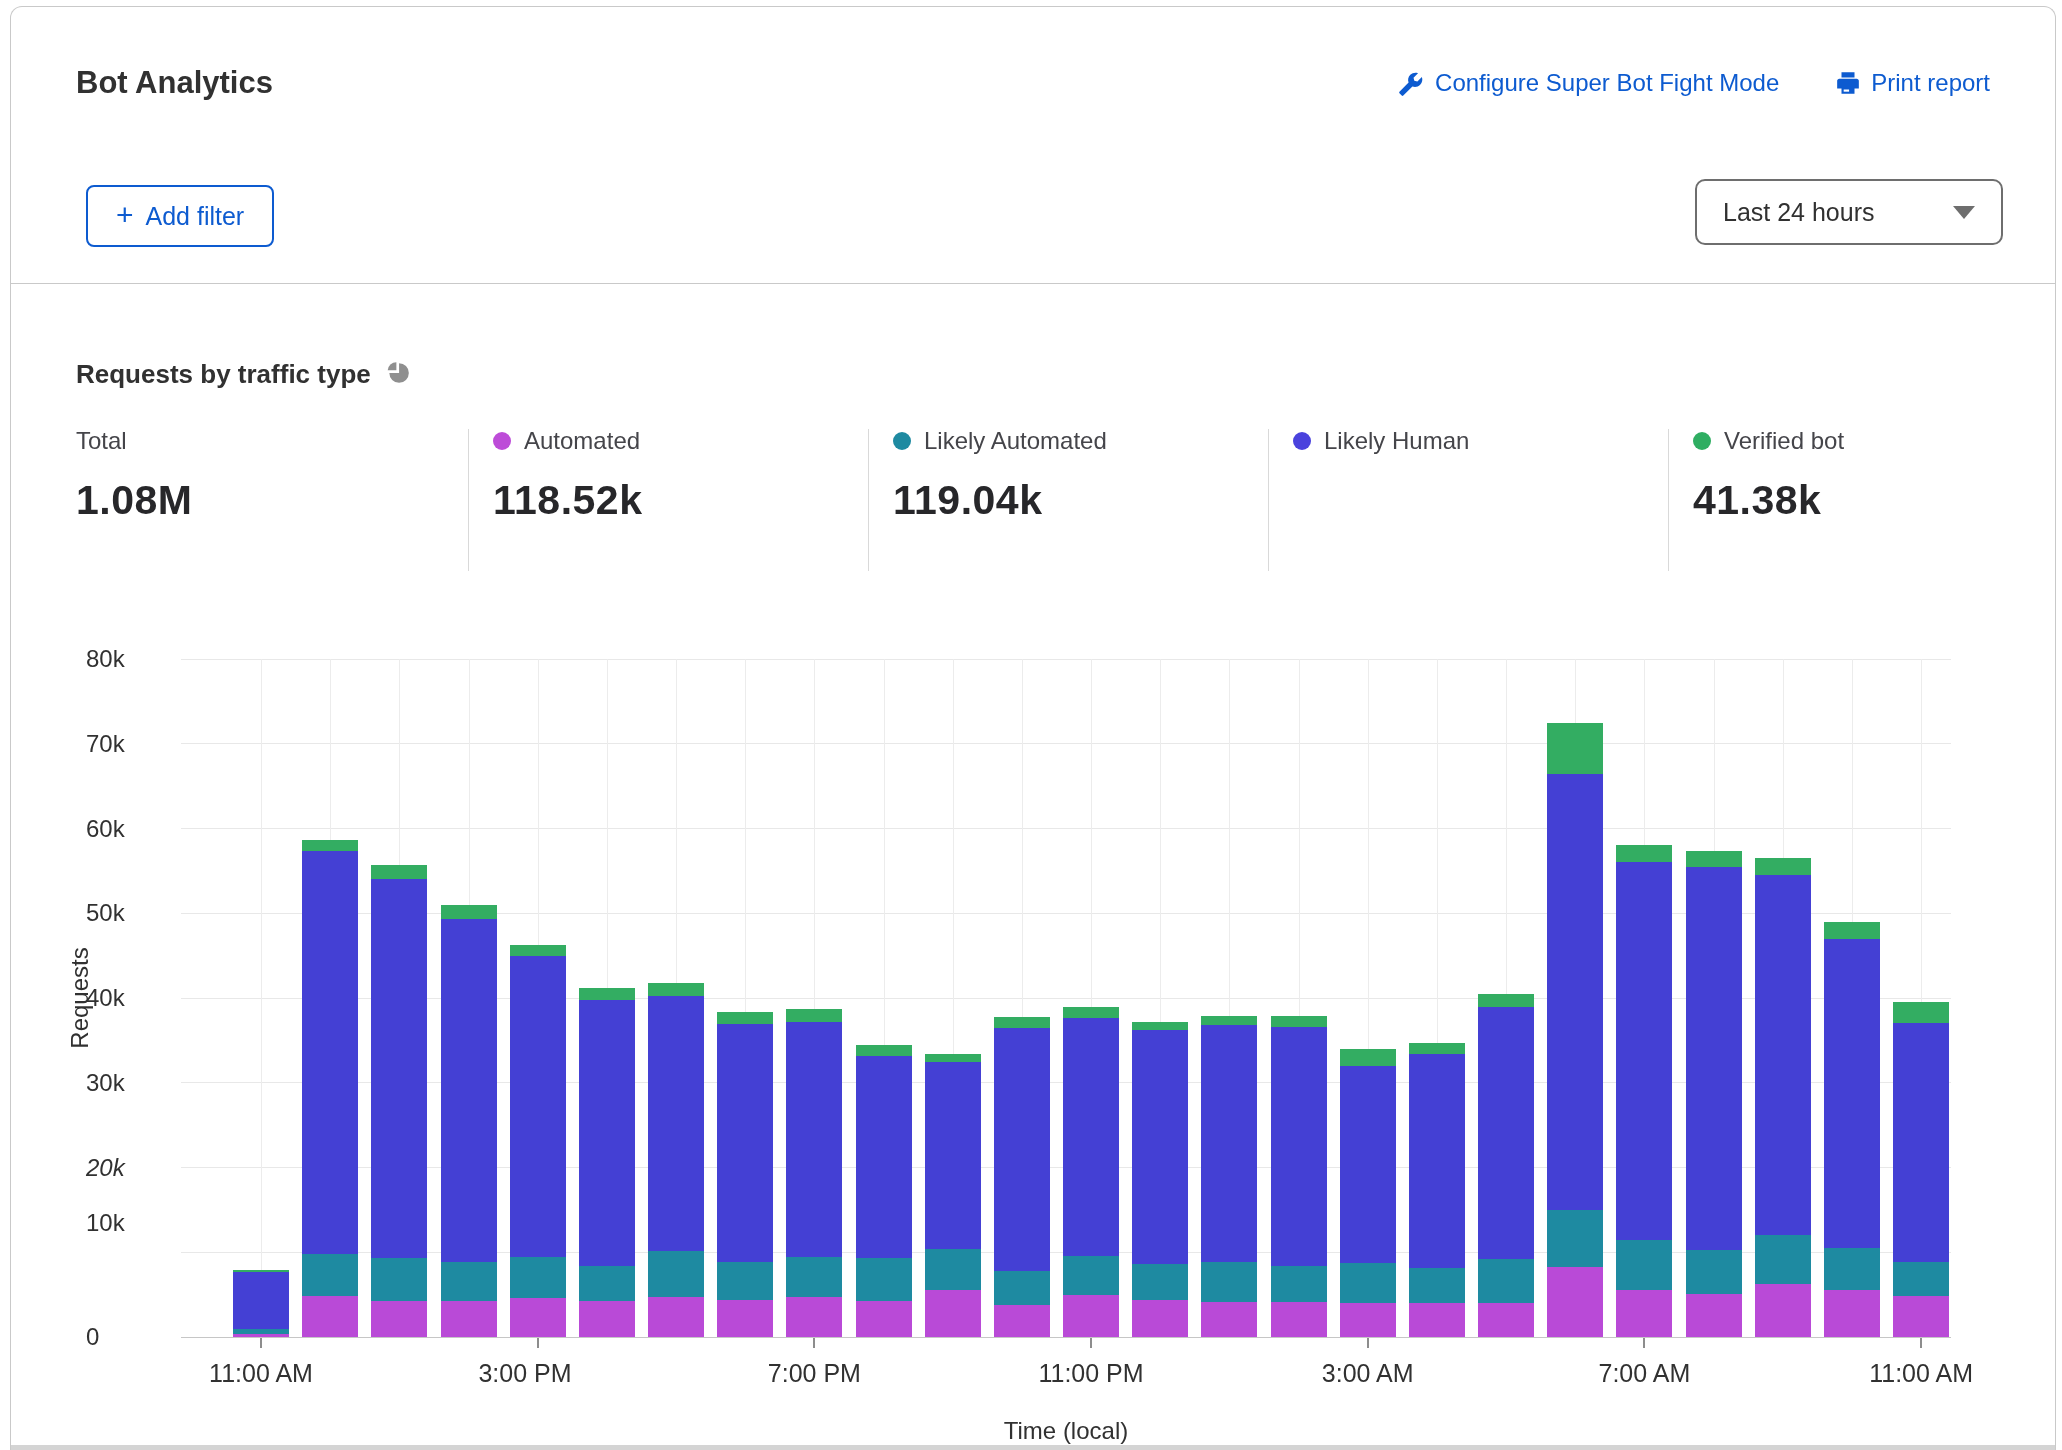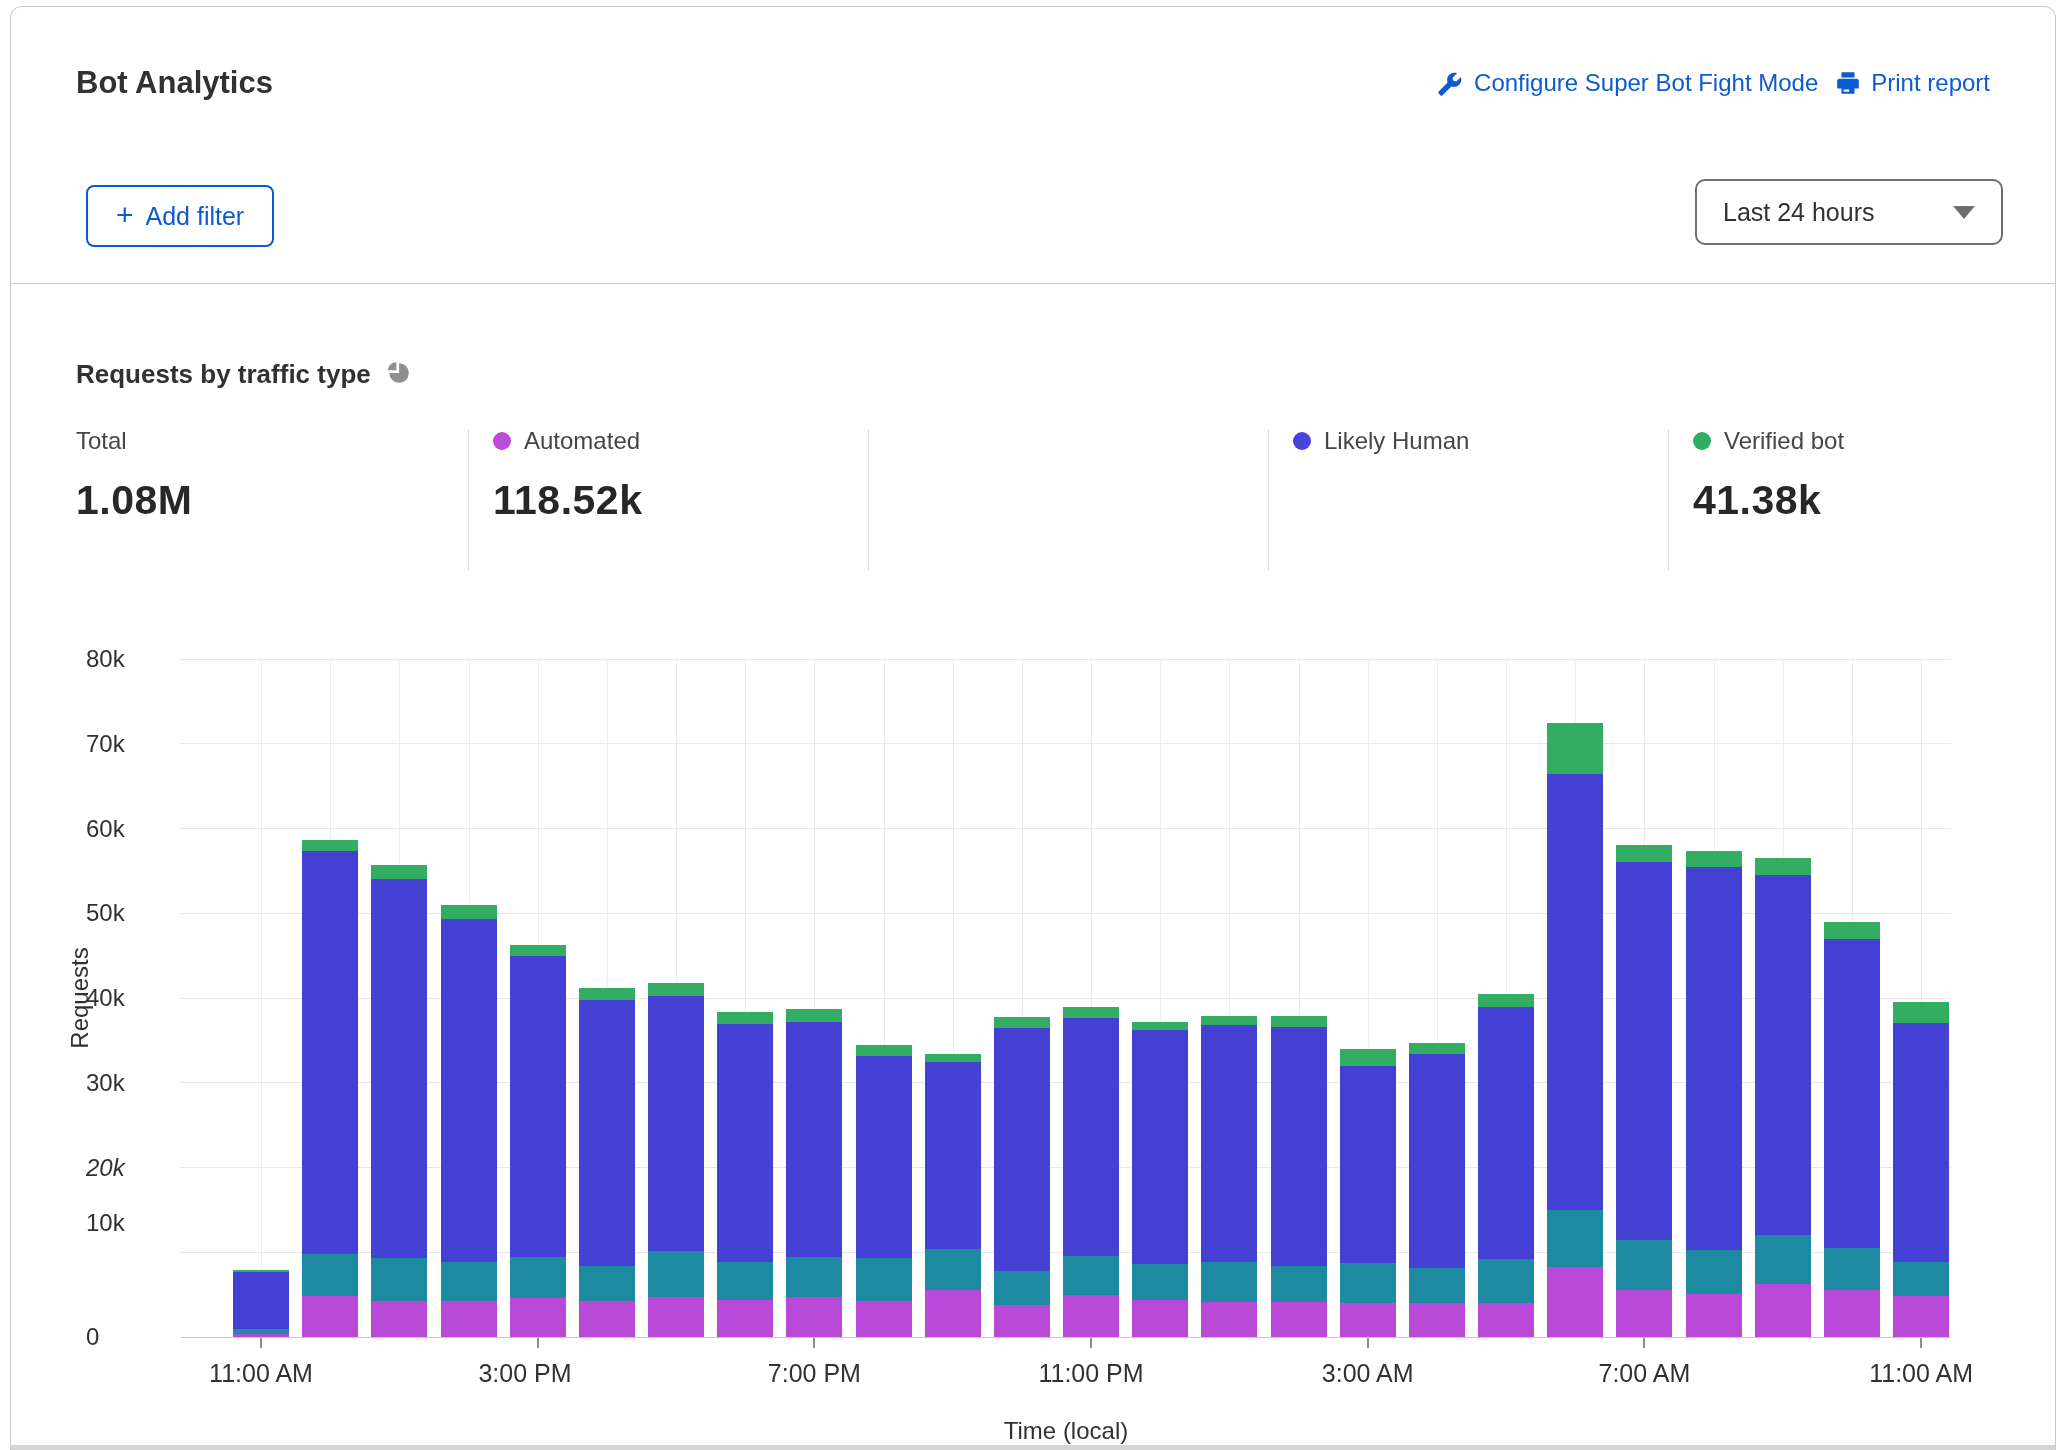--- a/index.html
+++ b/index.html
@@ -9,21 +9,21 @@
     font-family:"Liberation Sans","DejaVu Sans",sans-serif;
     color:#313131; overflow:hidden; background:#fff;
   }
   .card {
     position:absolute; left:10px; top:6px; width:2046px; height:1444px;
     border:1px solid #c9c9c9; border-bottom:none;
     border-radius:12px 12px 0 0; background:#fff;
   }
   
   .title { position:absolute; left:65px; top:58px; font-size:31px; font-weight:700; color:#313131; }
-  .header-links { position:absolute; right:65px; top:62px; display:flex; align-items:center; gap:17px; }
+  .header-links { position:absolute; right:65px; top:62px; display:flex; align-items:center; gap:56px; }
   .hlink { display:flex; align-items:center; gap:10px; color:#0d5bd0; font-size:24px; cursor:pointer; text-decoration:none; }
   .hlink svg { display:block; }
   .add-filter {
     position:absolute; left:75px; top:178px; height:62px; padding:0 28px;
     display:flex; align-items:center; gap:12px;
     border:2px solid #0d5bd0; border-radius:8px; background:#fff;
     color:#0d5bd0; font-size:25px; cursor:pointer;
     font-family:"Liberation Sans","DejaVu Sans",sans-serif;
   }
   .add-filter .plus { font-size:30px; font-weight:400; line-height:1; margin-top:-2px; }
@@ -122,20 +122,27 @@
       </div>
       <div class="stat-divider" style="left:457px"></div>
       <div class="stat" style="left:482px">
         <div class="lbl-row">
           <span class="dot" style="background-color: rgb(189, 76, 216);"></span>
           <span>Automated</span>
         </div>
         <div class="val">118.52k</div>
       </div>
       <div class="stat-divider" style="left:857px"></div>
+      <div class="stat" style="left:882px">
+        <div class="lbl-row">
+          <span class="dot" style="background-color: rgb(30, 138, 161);"></span>
+          <span>Likely Automated</span>
+        </div>
+        <div class="val">119.04k</div>
+      </div>
       <div class="stat-divider" style="left:1257px"></div>
       <div class="stat" style="left:1282px">
         <div class="lbl-row">
           <span class="dot" style="background-color: rgb(74, 66, 221);"></span>
           <span>Likely Human</span>
         </div>
       </div>
       <div class="stat-divider" style="left:1657px"></div>
       <div class="stat" style="left:1682px">
         <div class="lbl-row">

